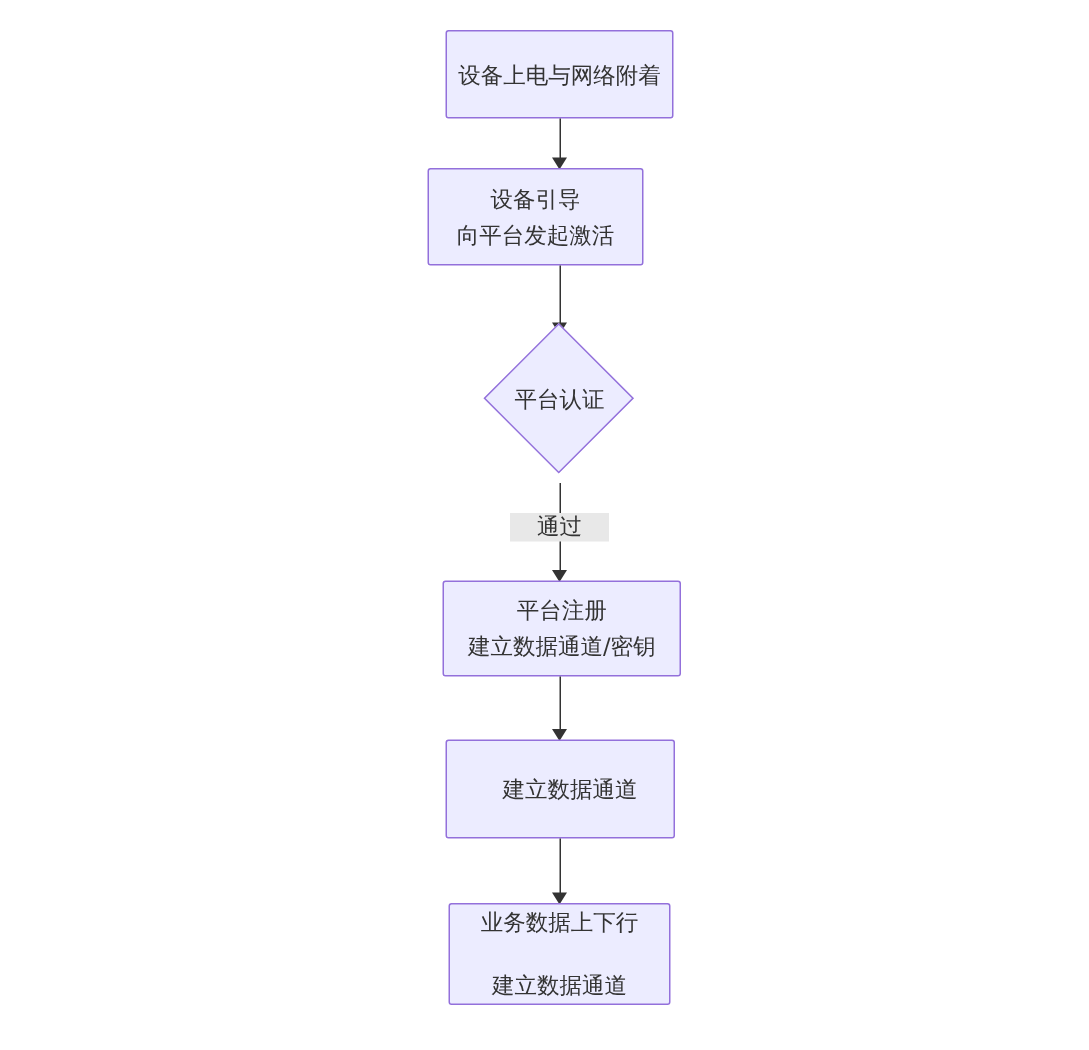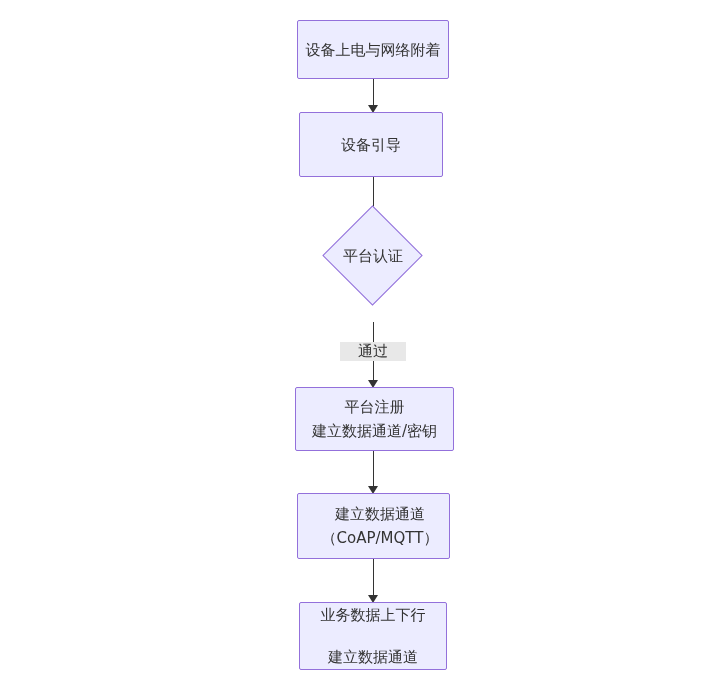--- a/index.html
+++ b/index.html
@@ -26,27 +26,27 @@
     background: var(--node-fill);
     border:1px solid var(--node-border);
     border-radius:2px;
     display:flex; flex-direction:column;
     align-items:center; justify-content:center;
     color: var(--text);
     font-size:15px; line-height:24px;
     text-align:center;
   }
   #n0 { left:297px; top:20px;  width:152px; height:59px; }
-  #n1 { left:299px; top:112px; width:144px; height:65px; }
+  #n1 { left:285px; top:112px; width:144px; height:65px; }
   #n3 { left:295px; top:387px; width:159px; height:64px;text-align:right; }
   #n4 { left:297px; top:493px; width:153px; height:66px;padding-left:13px; }
   #n5 { left:299px; top:602px; width:148px; height:68px;justify-content:space-between; }
   
   .diamond-wrap {
-    position:absolute; left:322px; top:206px; width:102px; height:100px;text-align:right;
+    position:absolute; left:322px; top:216px; width:102px; height:100px;text-align:right;
   }
   .diamond-shape {
     position:absolute; left:15px; top:14px; width:71px; height:71px;
     background: var(--node-fill);
     border:1px solid var(--node-border);
     transform: rotate(45deg);
   }
   .diamond-text {
     position:absolute; left:0; top:0; width:100%; height:100%;
     display:flex; align-items:center; justify-content:center;
@@ -92,20 +92,21 @@
     <span class="nline">设备上电与网络附着</span>
   </div>
 
   <div class="edge" id="e0">
     <span class="shaft"></span>
     <span class="arrowhead"></span>
   </div>
 
   <div class="node" id="n1">
     <span class="nline">设备引导</span>
+    <span class="nline">向平台发起激活</span>
   </div>
 
   <div class="edge" id="e1">
     <span class="shaft"></span>
     <span class="arrowhead"></span>
   </div>
 
   <div class="diamond-wrap">
     <span class="diamond-shape"></span>
     <span class="diamond-text">平台认证</span>
@@ -123,21 +124,20 @@
     <span class="nline">建立数据通道/密钥</span>
   </div>
 
   <div class="edge" id="e3">
     <span class="shaft"></span>
     <span class="arrowhead"></span>
   </div>
 
   <div class="node" id="n4">
     <span class="nline">建立数据通道</span>
-    <span class="nline">（CoAP/MQTT）</span>
   </div>
 
   <div class="edge" id="e4">
     <span class="shaft"></span>
     <span class="arrowhead"></span>
   </div>
 
   <div class="node" id="n5">
     <span class="nline">业务数据上下行</span>
     <span class="nline">建立数据通道</span>

